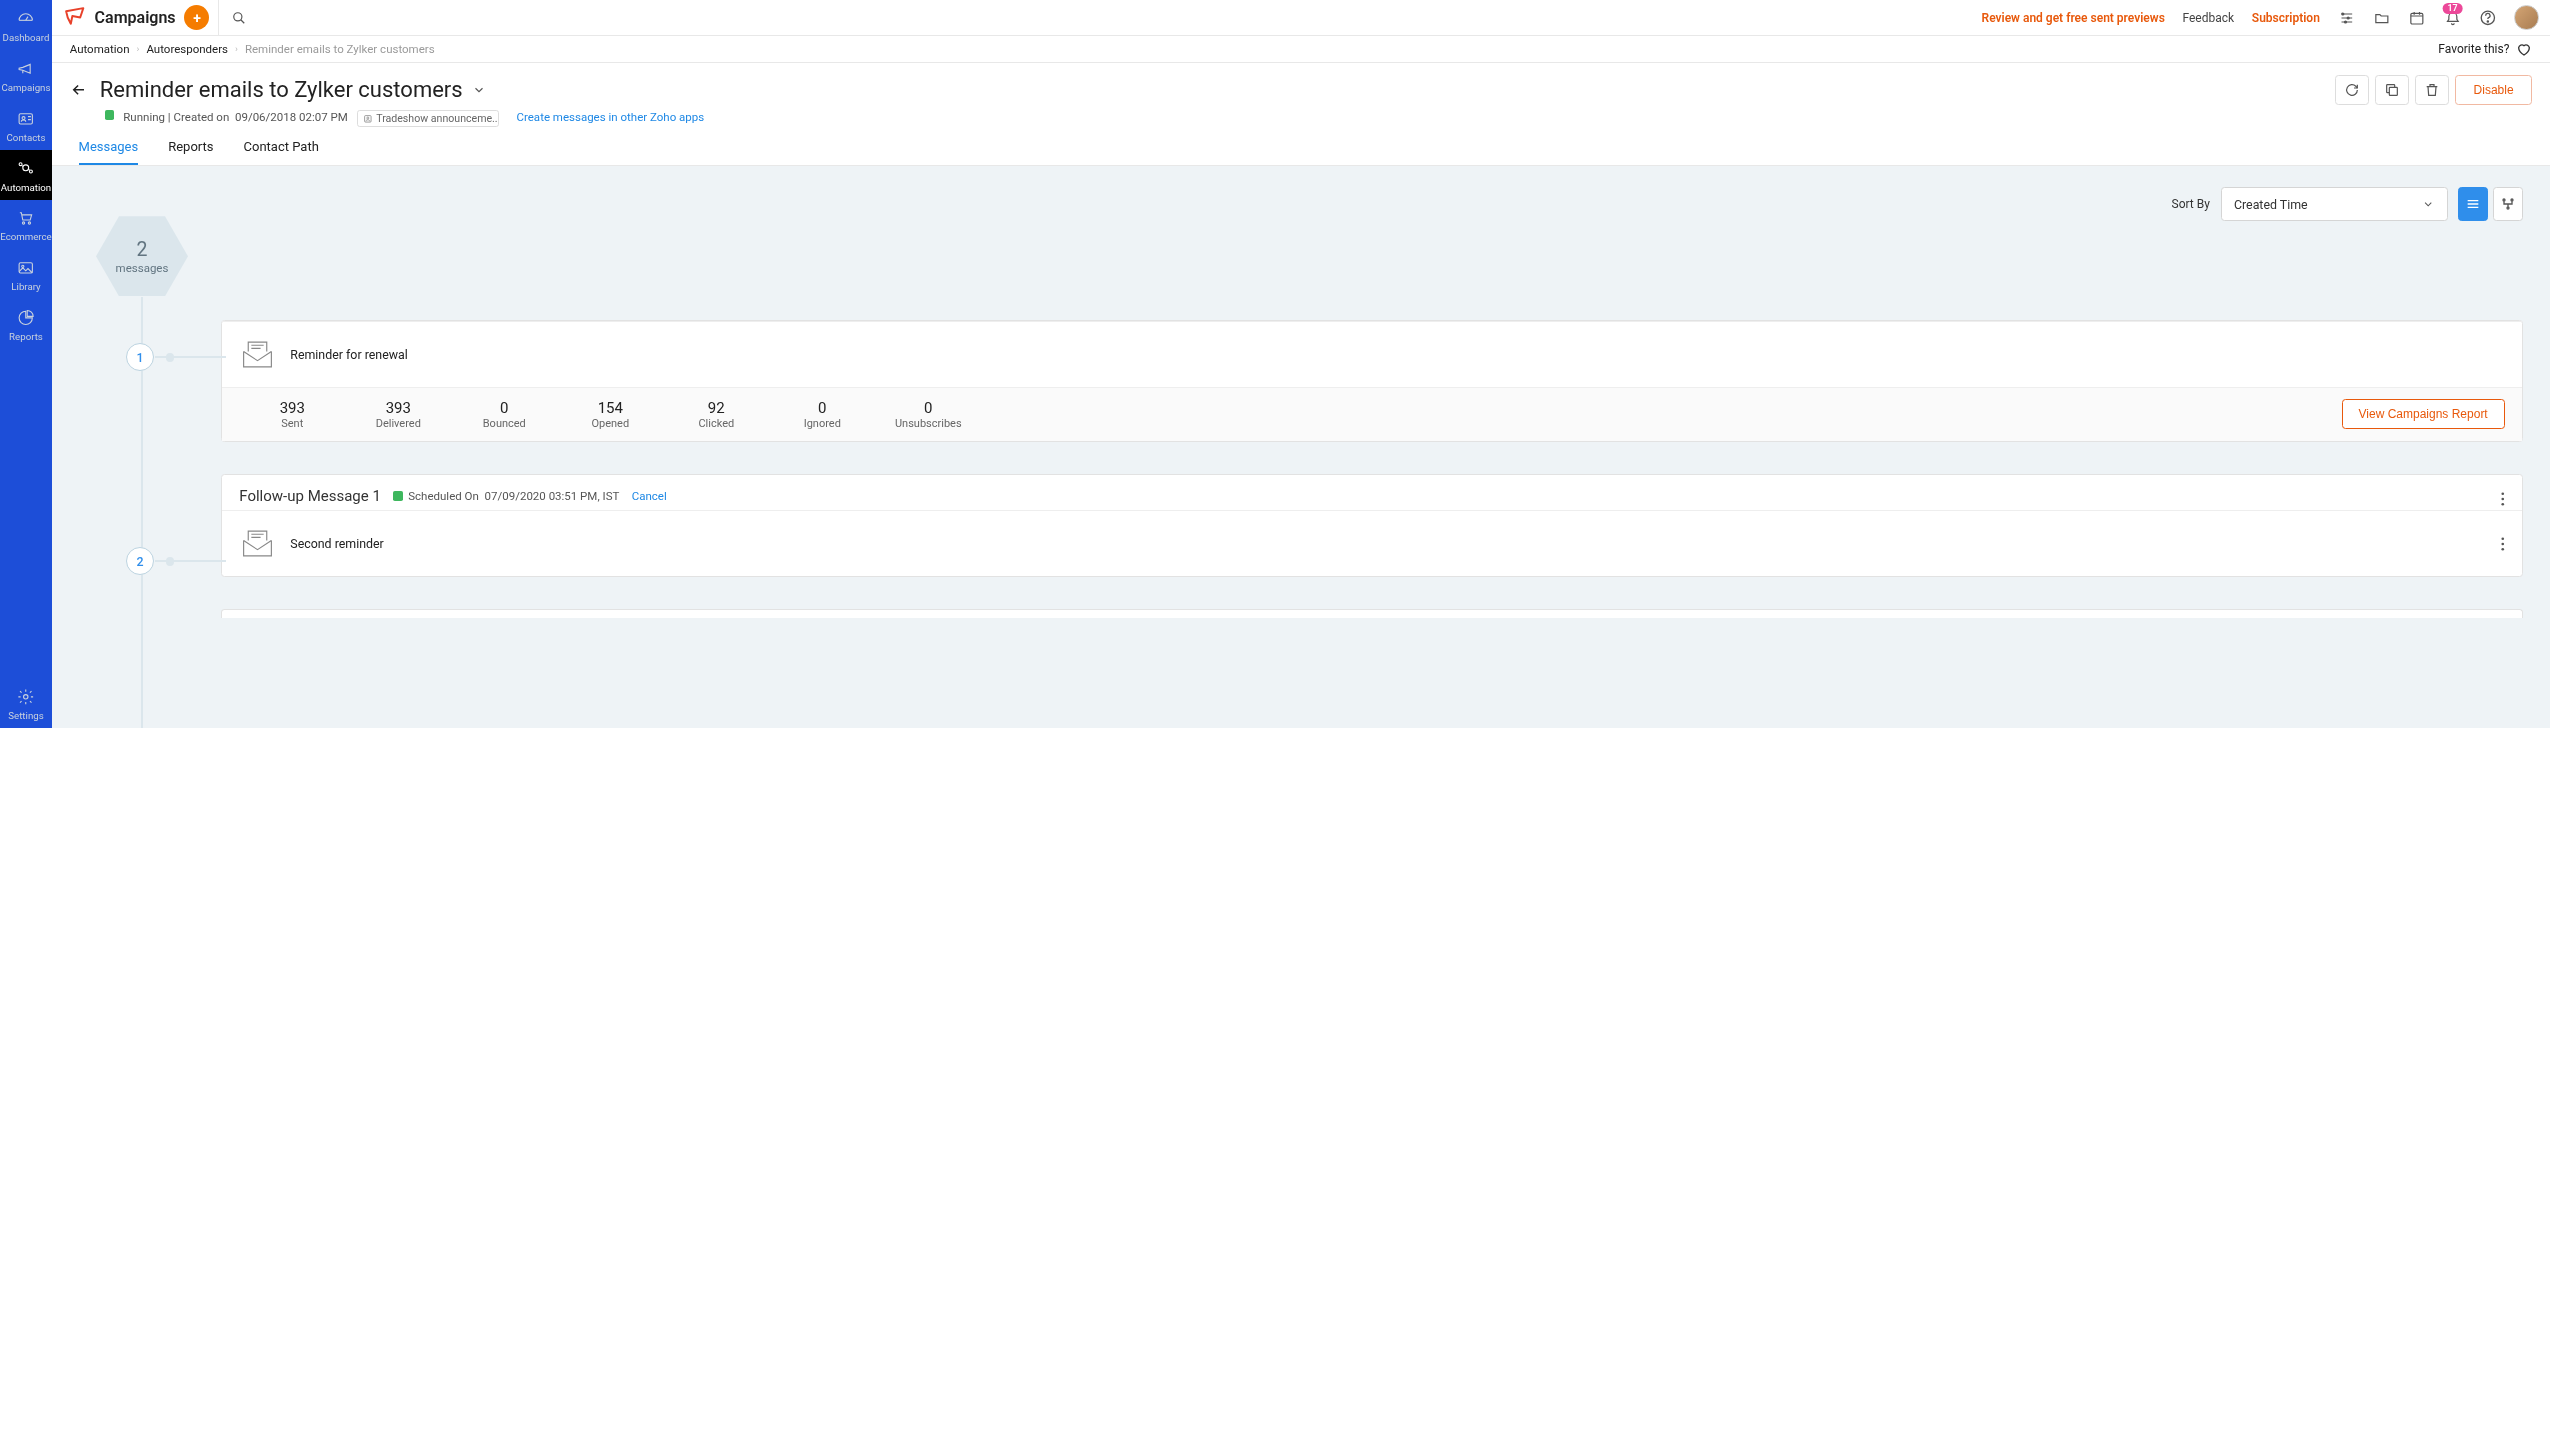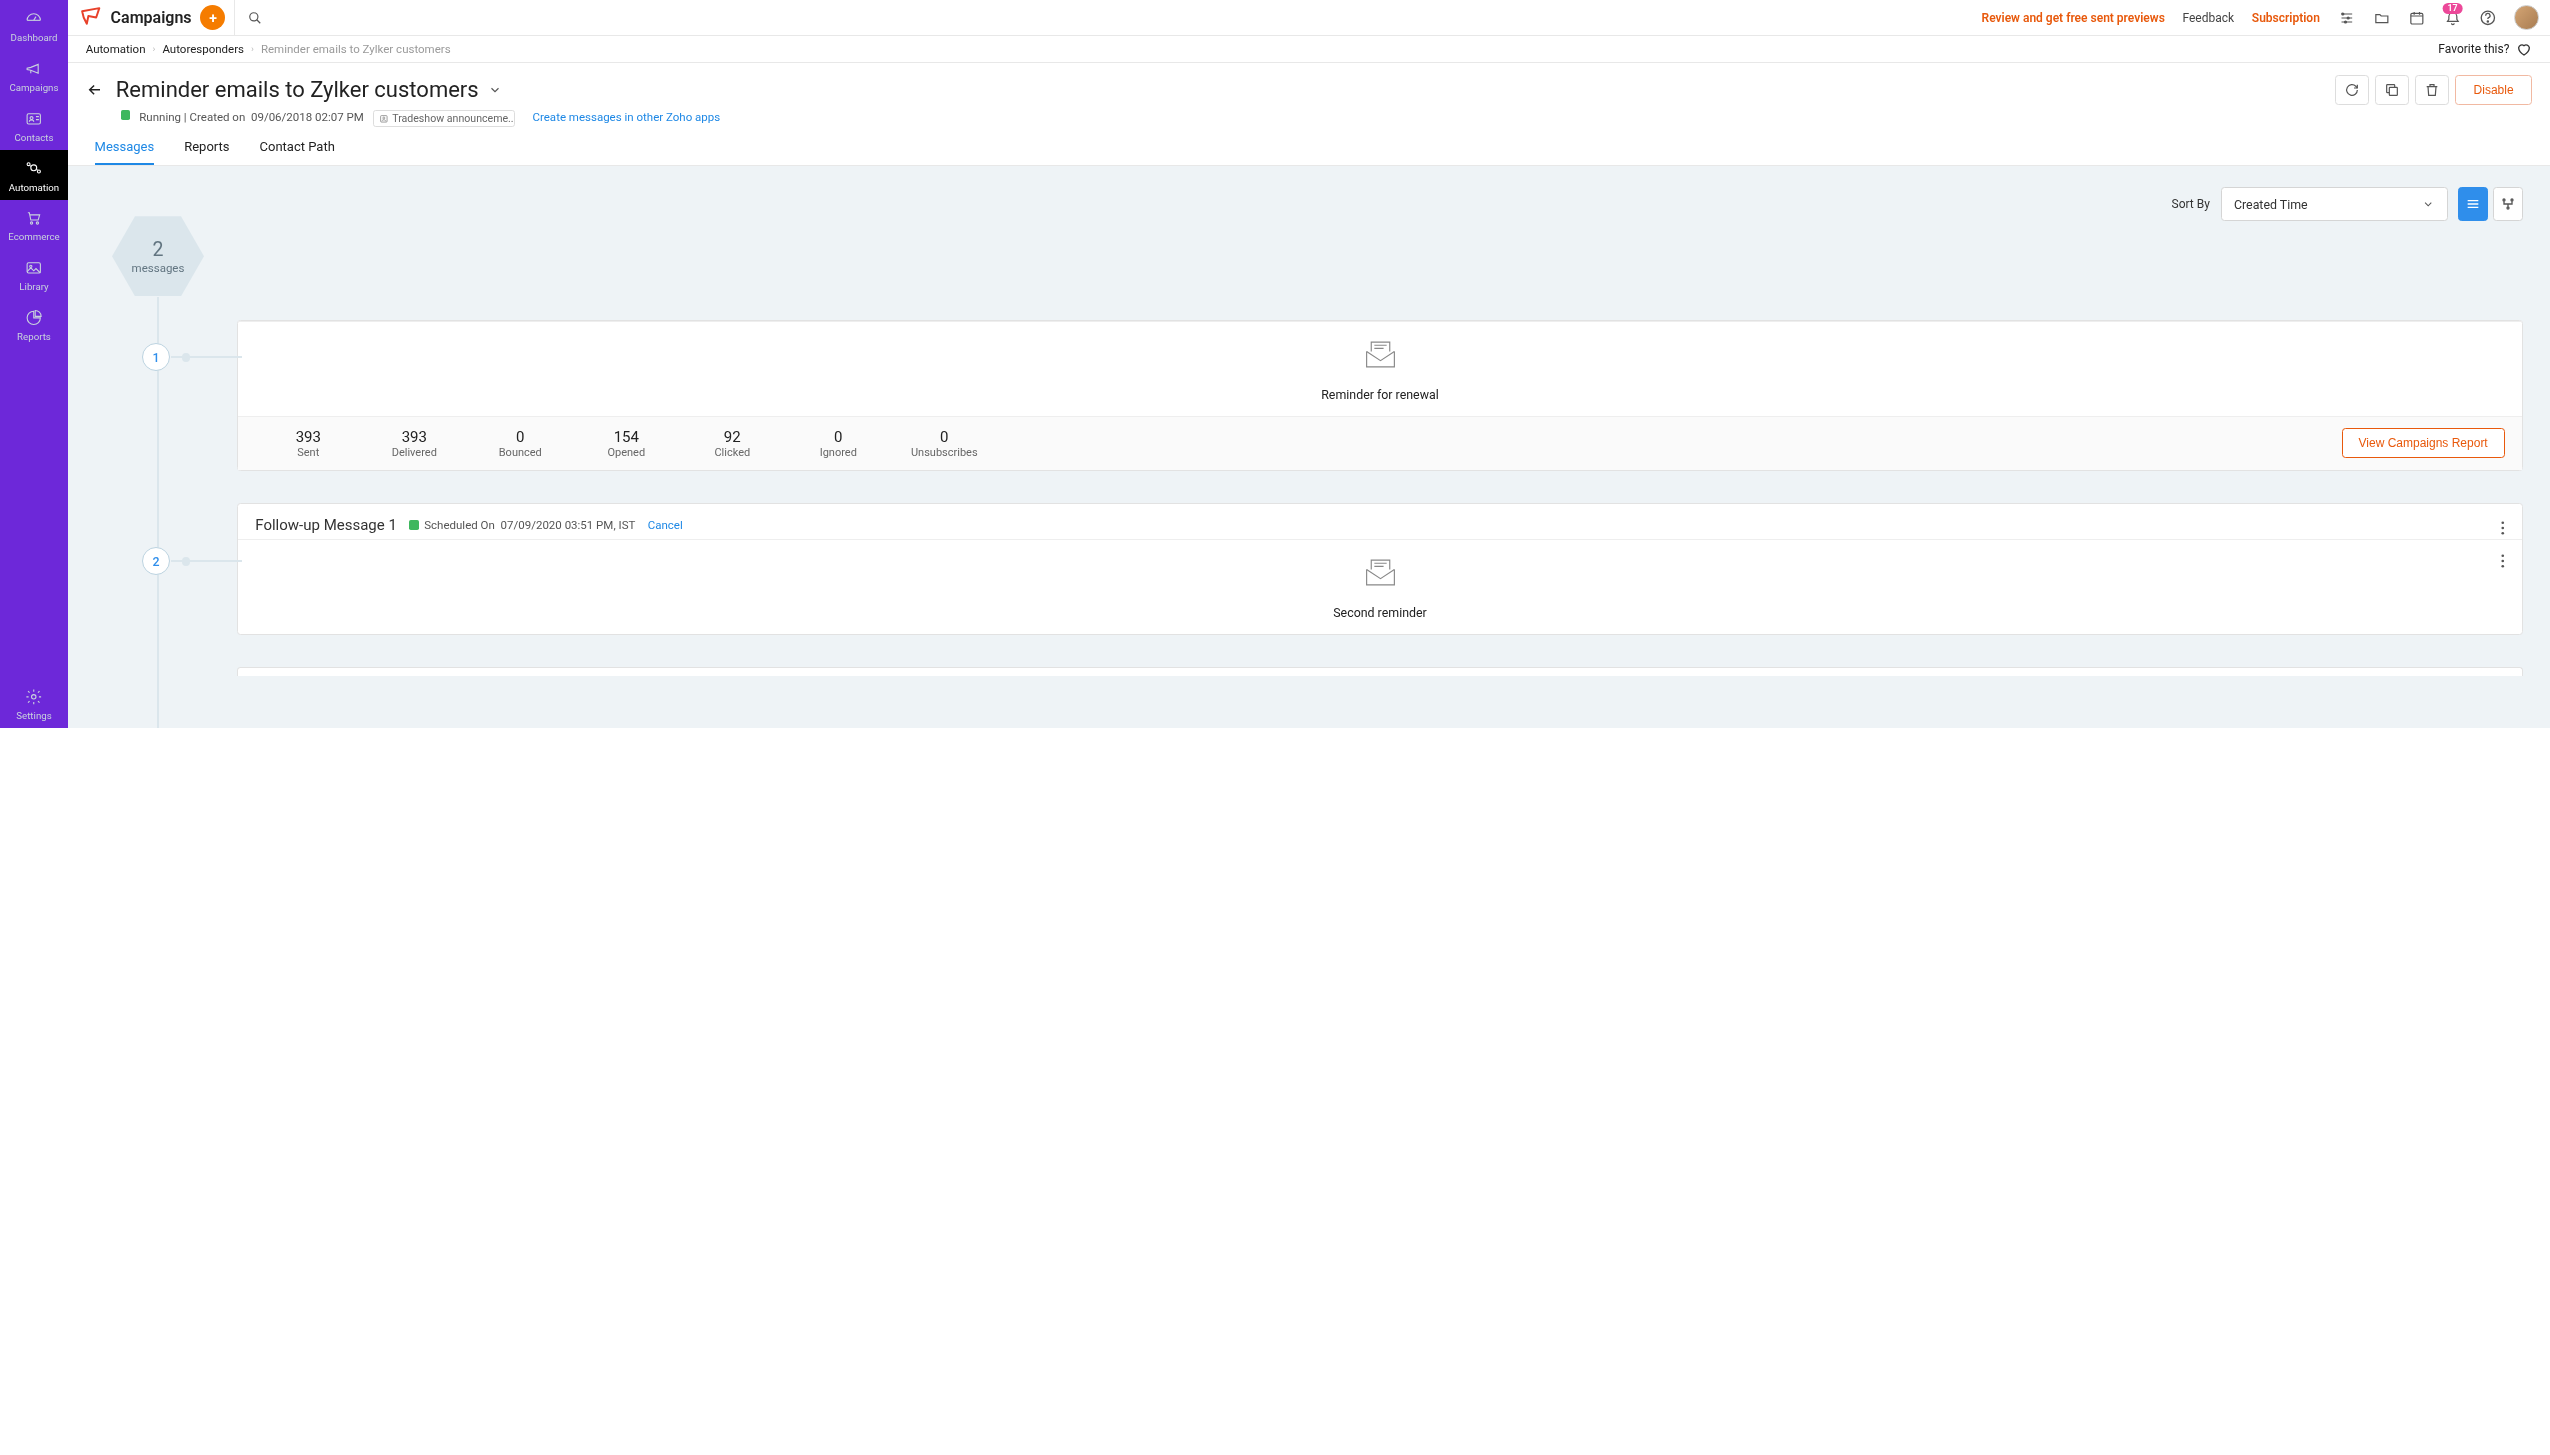--- a/index.html
+++ b/index.html
@@ -1,18 +1,18 @@
 <!DOCTYPE html>
 <html style="font-size:14px"><head>
 <meta charset="utf-8">
 <style>
 * { box-sizing: border-box; margin: 0; padding: 0; }
 body { font-family: -apple-system, BlinkMacSystemFont, "Segoe UI", Roboto, "Helvetica Neue", Arial, sans-serif; font-size: 12.4px; color: #333; background: #fff; }
 .app { display: flex; height: 728px; }
-.sidebar { width: 68px; background: #6d28d9; color: #c9d2dd; display: flex; flex-direction: column; padding-top: 0; }
+.sidebar { width: 52px; background: #1d4ed8; color: #c9d2dd; display: flex; flex-direction: column; padding-top: 0; }
 .sidebar-item { display: flex; flex-direction: column; align-items: center; justify-content: center; padding: 8.9px 0 7px; cursor: pointer; font-size: 9.7px; color: #c9d2dd; text-align: center; gap: 3.5px; }
 .sidebar-item.active { background: #000; }
 .sidebar-icon { width: 19.5px; height: 19.5px; display: flex; align-items: center; justify-content: center; }
 .sidebar-spacer { flex: 1; }
 .main { flex: 1; display: flex; flex-direction: column; min-width: 0; }
 .topbar { height: 36px; border-bottom: 0.9px solid #e8e8e8; display: flex; align-items: center; padding: 0 10.6px; gap: 8.9px; }
 .brand { display: flex; align-items: center; gap: 7px; font-weight: 600; font-size: 16px; color: #222; }
 .brand-logo { width: 25px; height: 25px; }
 .plus-btn { width: 25px; height: 25px; border-radius: 50%; background: #f57c00; color: #fff; display: flex; align-items: center; justify-content: center; cursor: pointer; font-size: 14px; font-weight: bold; }
 .search-box { border-left: 0.9px solid #e8e8e8; height: 100%; display: flex; align-items: center; padding: 0 12.4px; color: #888; cursor: pointer; }
@@ -60,21 +60,21 @@
 .connector::before { content: ''; position: absolute; left: 10.6px; top: -3.5px; width: 8.9px; height: 8.9px; background: #dbe6ec; border-radius: 50%; }
 .conn-1 { left: 103px; top: 190px; }
 .conn-2 { left: 103px; top: 394px; }
 .cards { margin-left: 142px; }
 .card { background: #fff; border: 0.9px solid #e2e2e2; border-radius: 3.5px; margin-bottom: 32px; }
 .card-header { padding: 12.4px 17.7px; display: flex; align-items: center; gap: 12.4px; position: relative; }
 .card-title { font-size: 15px; color: #333; font-weight: 400; }
 .card-status { display: flex; align-items: center; gap: 5.3px; font-size: 11.5px; color: #555; }
 .more-v { position: absolute; right: 17.7px; top: 17.7px; cursor: pointer; color: #555; }
 .card-delay { padding: 0 17.7px 7px; font-size: 12px; font-style: italic; color: #d97b1f; display: flex; align-items: center; gap: 8.9px; }
-.card-body { border-top: 0.9px solid #eee; padding: 14px 17.7px; display: flex; align-items: center; gap: 14px; position: relative; flex-direction: column; }
+.card-body { border-top: 0.9px solid #eee; padding: 14px 17.7px; display: flex; align-items: center; gap: 14px; position: relative; }
 .mail-icon { width: 37px; height: 37px; }
 .subject { font-size: 12.4px; color: #222; }
 .more-v2 { position: absolute; right: 17.7px; cursor: pointer; color: #555; }
 .card-stats { border-top: 0.9px solid #eee; background: #fafafa; display: flex; align-items: center; padding: 10.6px 17.7px; gap: 0; }
 .stat { text-align: center; flex: 1; max-width: 106px; }
 .stat .n { font-size: 15px; color: #222; }
 .stat .l { font-size: 11px; color: #666; }
 .detail-btn { margin-left: auto; padding: 7px 16px; border: 1.3px solid #e8590c; border-radius: 3.5px; color: #e8590c; background: #fff; cursor: pointer; font-size: 12px; }
 svg { display: block; }
 </style>

